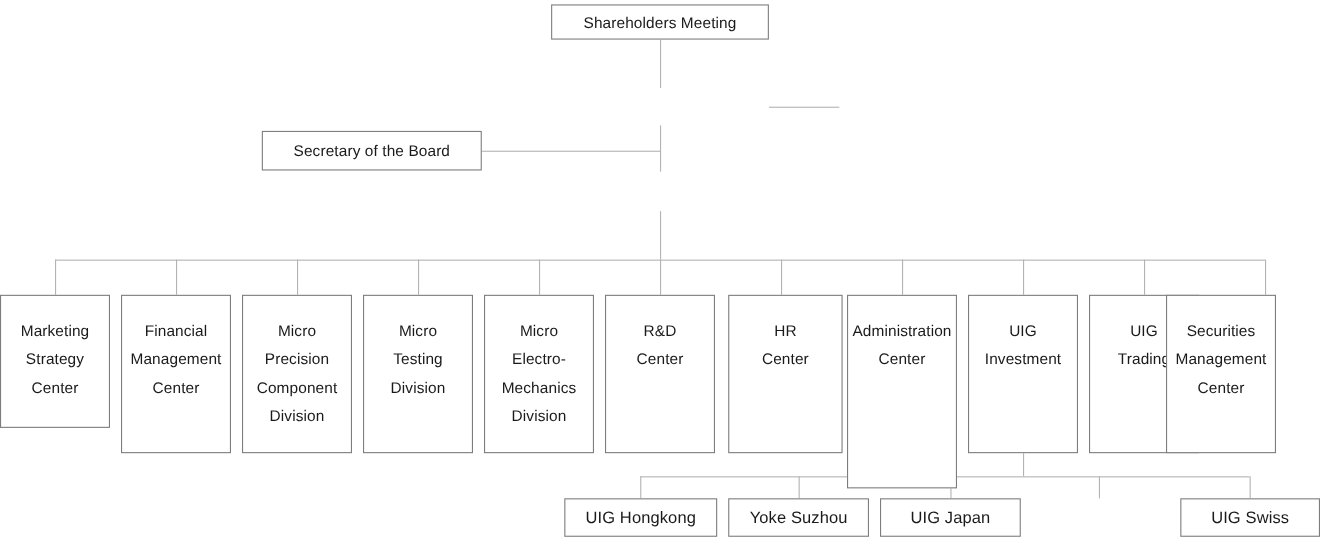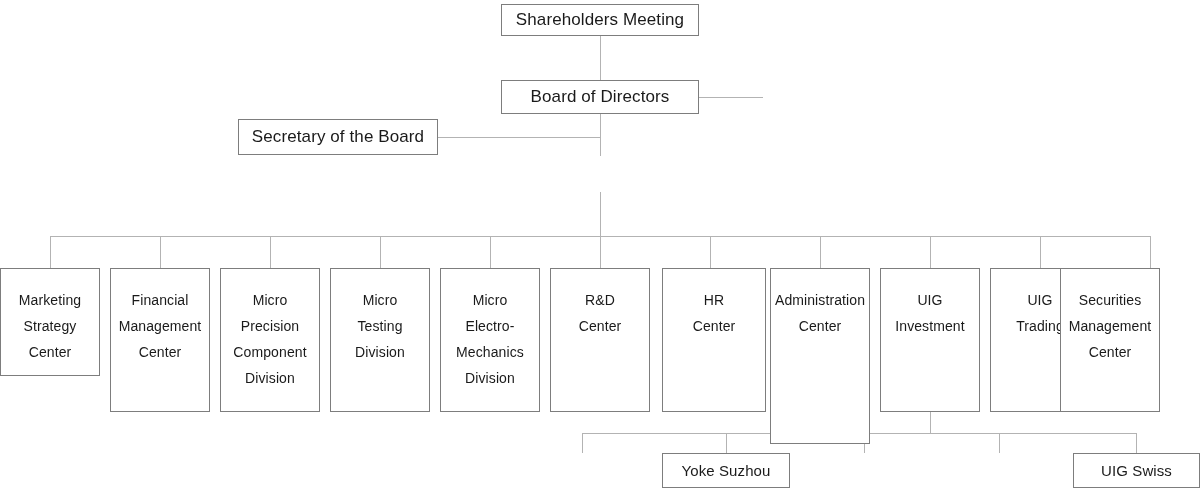--- a/index.html
+++ b/index.html
@@ -14,21 +14,21 @@
     overflow: hidden;
   }
   .node {
     position: absolute;
     background: #ffffff;
     border: 1px solid #7d7d7d;
     display: flex;
     align-items: center;
     justify-content: center;
     text-align: center;
-    font-size: 17px;
+    font-size: 14px;
     letter-spacing: 0.1px;
   }
   .dept {
     align-items: flex-start;
     padding-top: 18px;
     font-size: 14px;
     line-height: 26px;
     white-space: pre-line;
   }
   .sub { font-size: 15px; }
@@ -63,24 +63,23 @@
 
   <div class="line" style="left:930px;top:412px;width:1px;height:21px"></div>
   <div class="line" style="left:582px;top:433px;width:554px;height:1px"></div>
   <div class="line" style="left:582px;top:433px;width:1px;height:20px"></div>
   <div class="line" style="left:726px;top:433px;width:1px;height:20px"></div>
   <div class="line" style="left:864px;top:433px;width:1px;height:20px"></div>
   <div class="line" style="left:999px;top:433px;width:1px;height:20px"></div>
   <div class="line" style="left:1136px;top:433px;width:1px;height:20px"></div>
 
   <div class="node" style="left:501px;top:4px;width:198px;height:32px">Shareholders Meeting</div>
-  <div class="node" style="left:501px;top:80px;width:198px;height:34px">Board of Directors</div>
   <div class="node" style="left:238px;top:119px;width:200px;height:36px">Secretary of the Board</div>
 
-  <div class="node dept" style="left:0px;top:268px;width:100px;height:108px">Marketing
+  <div class="node dept" style="left:0px;top:268px;width:100px;height:121px">Marketing
 Strategy
 Center</div>
   <div class="node dept" style="left:110px;top:268px;width:100px;height:144px">Financial
 Management
 Center</div>
   <div class="node dept" style="left:220px;top:268px;width:100px;height:144px">Micro
 Precision
 Component
 Division</div>
   <div class="node dept" style="left:330px;top:268px;width:100px;height:144px">Micro
@@ -97,16 +96,18 @@
   <div class="node dept" style="left:770px;top:268px;width:100px;height:176px">Administration
 Center</div>
   <div class="node dept" style="left:880px;top:268px;width:100px;height:144px">UIG
 Investment</div>
   <div class="node dept" style="left:990px;top:268px;width:100px;height:144px">UIG
 Trading</div>
   <div class="node dept" style="left:1060px;top:268px;width:100px;height:144px">Securities
 Management
 Center</div>
 
+  <div class="node sub" style="left:513px;top:453px;width:139px;height:35px">UIG Hongkong</div>
   <div class="node sub" style="left:662px;top:453px;width:128px;height:35px">Yoke Suzhou</div>
+  <div class="node sub" style="left:800px;top:453px;width:128px;height:35px">UIG Japan</div>
   <div class="node sub" style="left:1073px;top:453px;width:127px;height:35px">UIG Swiss</div>
 
 </div>
 
 </body></html>

